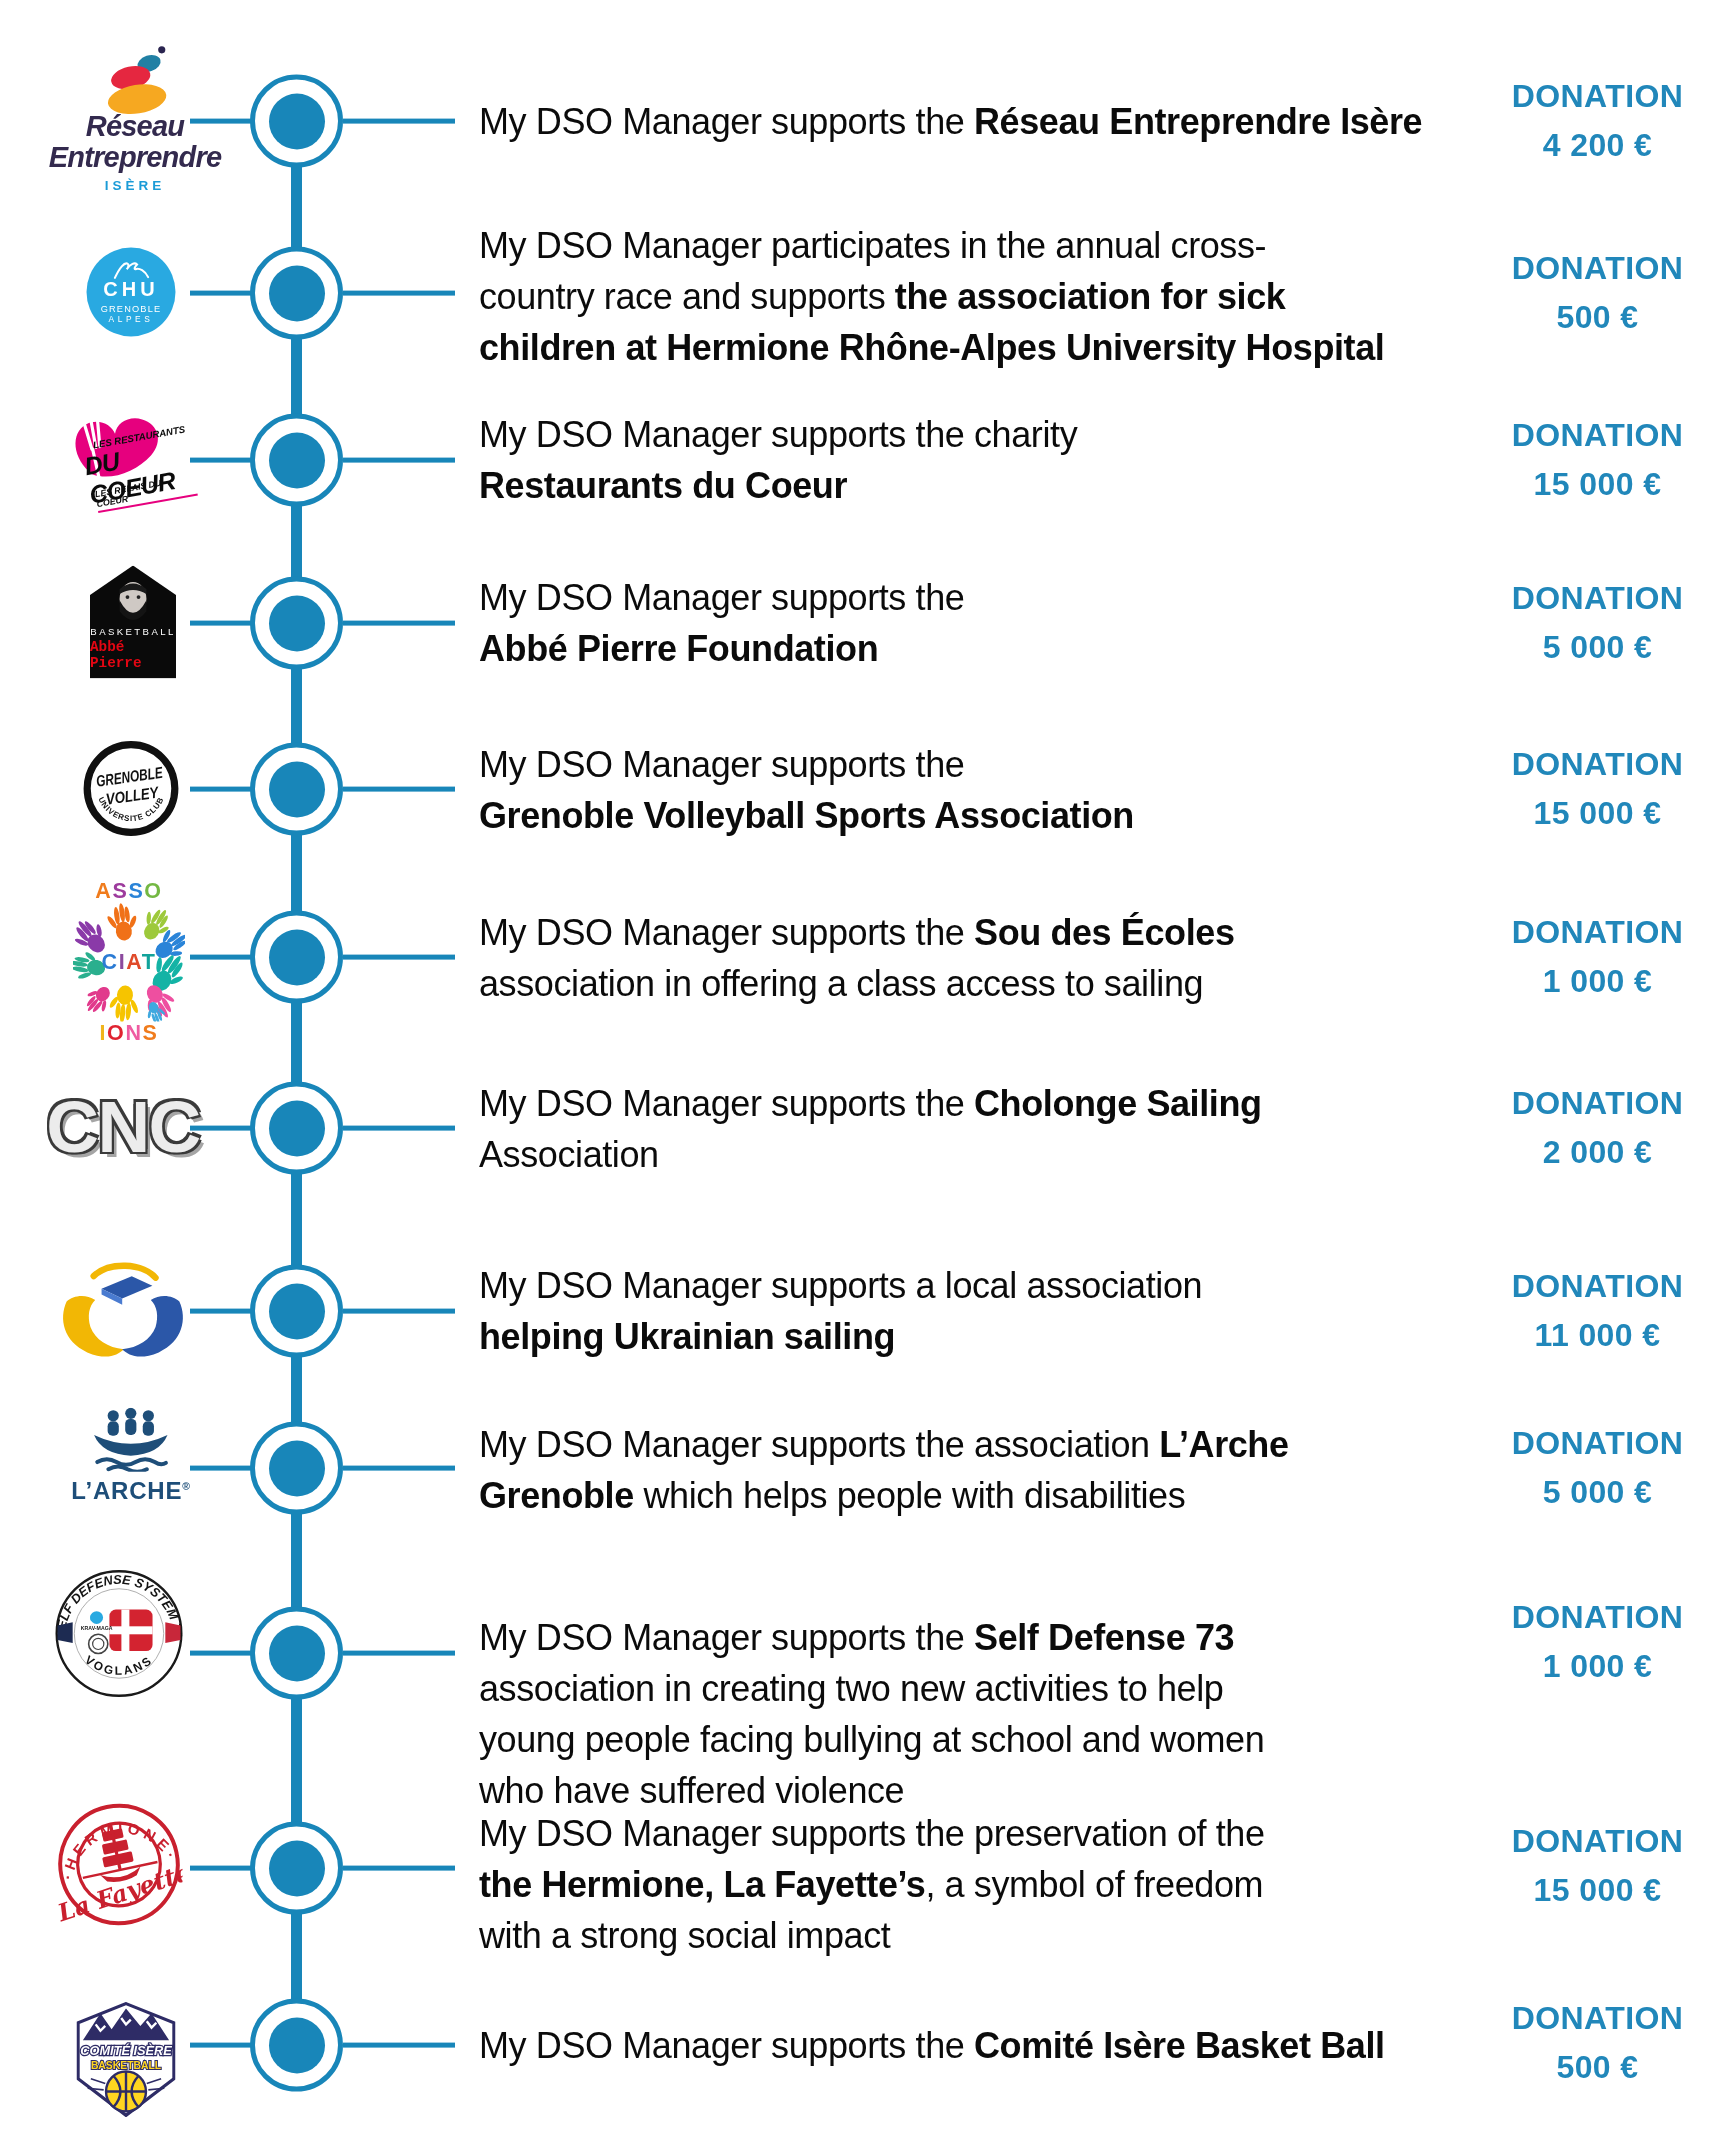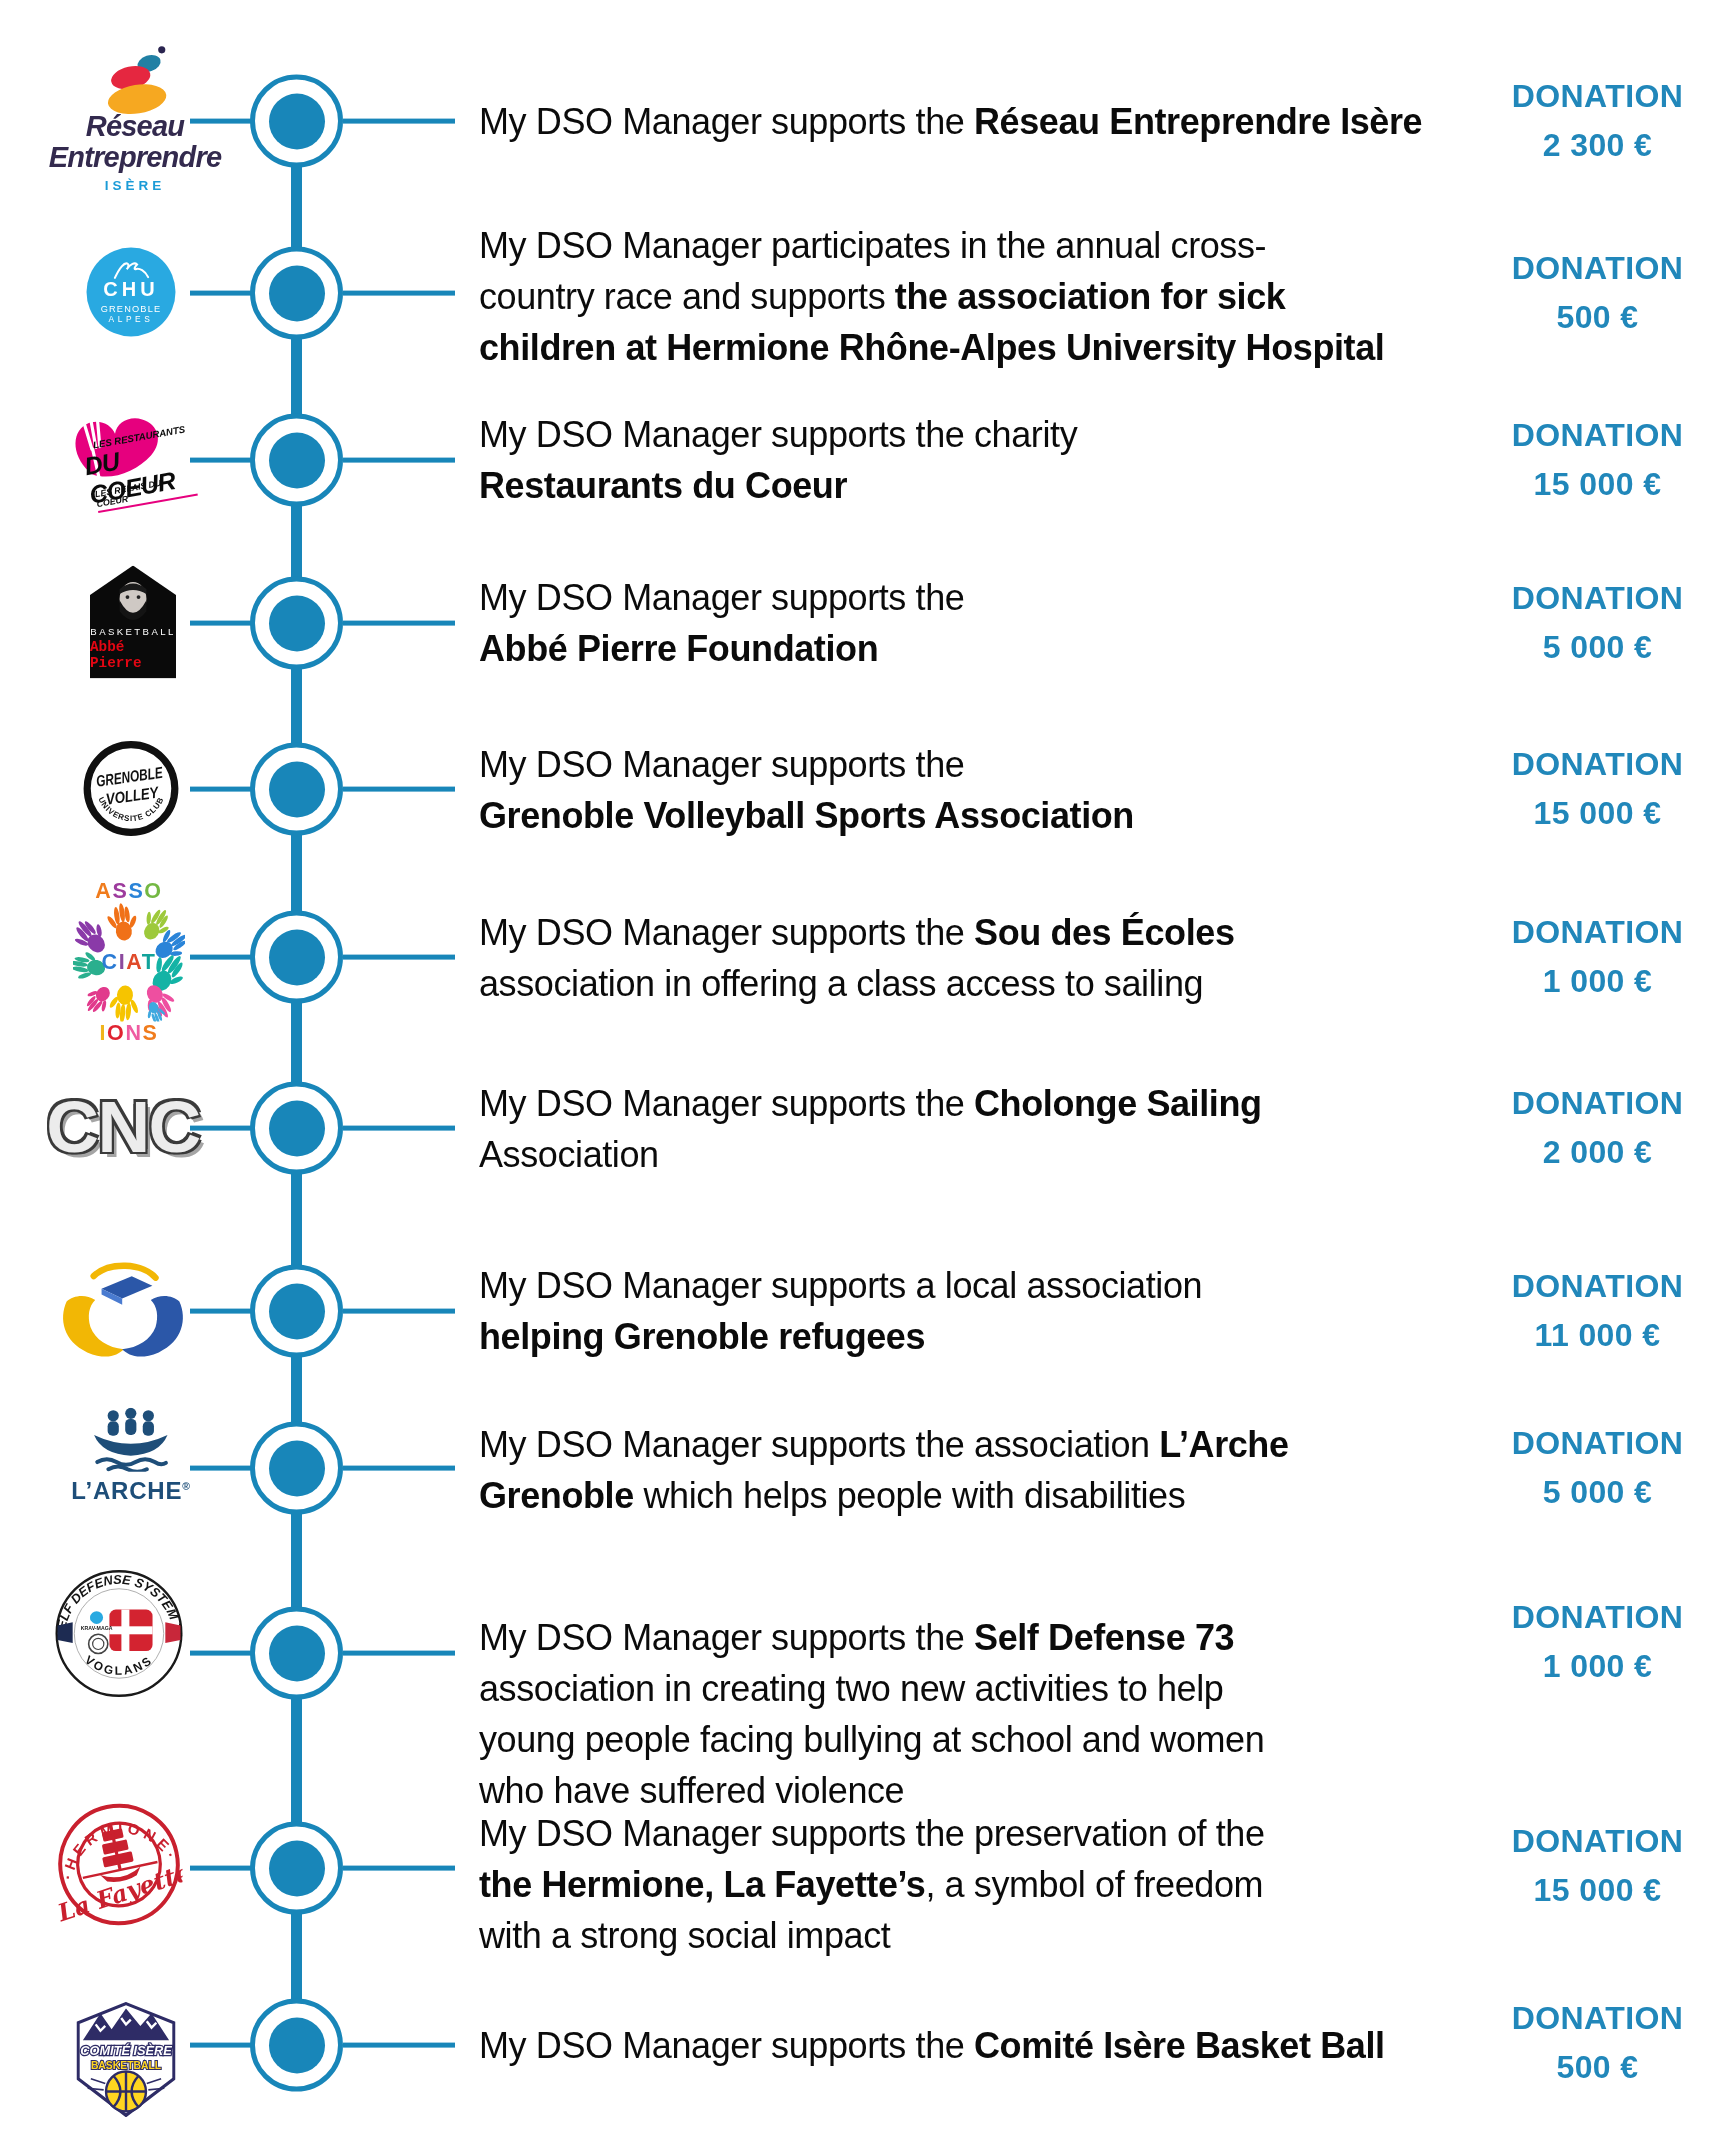--- a/index.html
+++ b/index.html
@@ -85,21 +85,21 @@
       <ellipse cx="54" cy="42" rx="25" ry="14" fill="#e52740" transform="rotate(-12 54 42)"></ellipse>
       <ellipse cx="62" cy="69" rx="37" ry="18" fill="#f6a821" transform="rotate(-9 62 69)"></ellipse>
     </svg>
     <div class="rei-t1">Réseau</div>
     <div class="rei-t1">Entreprendre</div>
     <div class="rei-t2">ISÈRE</div>
   </div>
   <div class="desc" style="top:121px"><span>My DSO Manager supports the </span><span class="seg-b">Réseau Entreprendre Isère</span></div>
   <div class="donation" style="top:121px">
     <div>DONATION</div>
-    <div>2 300 €</div>
+    <div>4 200 €</div>
   </div>
 
   <div class="conn cl" style="top:293px"></div>
   <div class="conn cr" style="top:293px"></div>
   <div class="node" style="top:293px">
       <div class="dot"></div>
     </div>
   <div class="logo chu" style="left:131px;top:292px">
     <svg width="38" height="19" viewBox="0 0 48 24">
       <path d="M3 22 C9 9 15 2 19 4 C21 5 20 9 18 11 C23 4 28 2 31 5 C28 8 27 11 29 11 C34 9 41 13 45 21" fill="none" stroke="#fff" stroke-width="2.6" stroke-linecap="round"></path>
@@ -238,21 +238,21 @@
     </div>
   <div class="logo" style="left:123px;top:1311px">
     <svg width="135" height="105" viewBox="0 0 170 132">
       <path d="M48 24 A 46 30 0 0 1 126 26" fill="none" stroke="#f2b705" stroke-width="8" stroke-linecap="round"></path>
       <path d="M58 40 L96 24 L122 36 L84 52 Z" fill="#2b57a8"></path>
       <path d="M58 40 L84 52 L84 60 L58 47 Z" fill="#4a7bd0"></path>
       <path d="M14 56 C4 78 10 106 40 120 C64 130 78 124 86 116 C66 114 50 104 44 88 C40 74 42 62 50 54 C38 46 22 48 14 56 Z" fill="#f2b705"></path>
       <path d="M156 56 C166 78 160 106 130 120 C106 130 92 124 84 116 C104 114 120 104 126 88 C130 74 128 62 120 54 C132 46 148 48 156 56 Z" fill="#2b57a8"></path>
     </svg>
   </div>
-  <div class="desc" style="top:1311px"><span>My DSO Manager supports a local association</span><br><span class="seg-b">helping Grenoble refugees</span></div>
+  <div class="desc" style="top:1311px"><span>My DSO Manager supports a local association</span><br><span class="seg-b">helping Ukrainian sailing</span></div>
   <div class="donation" style="top:1311px">
     <div>DONATION</div>
     <div>11 000 €</div>
   </div>
 
   <div class="conn cl" style="top:1468px"></div>
   <div class="conn cr" style="top:1468px"></div>
   <div class="node" style="top:1468px">
       <div class="dot"></div>
     </div>

